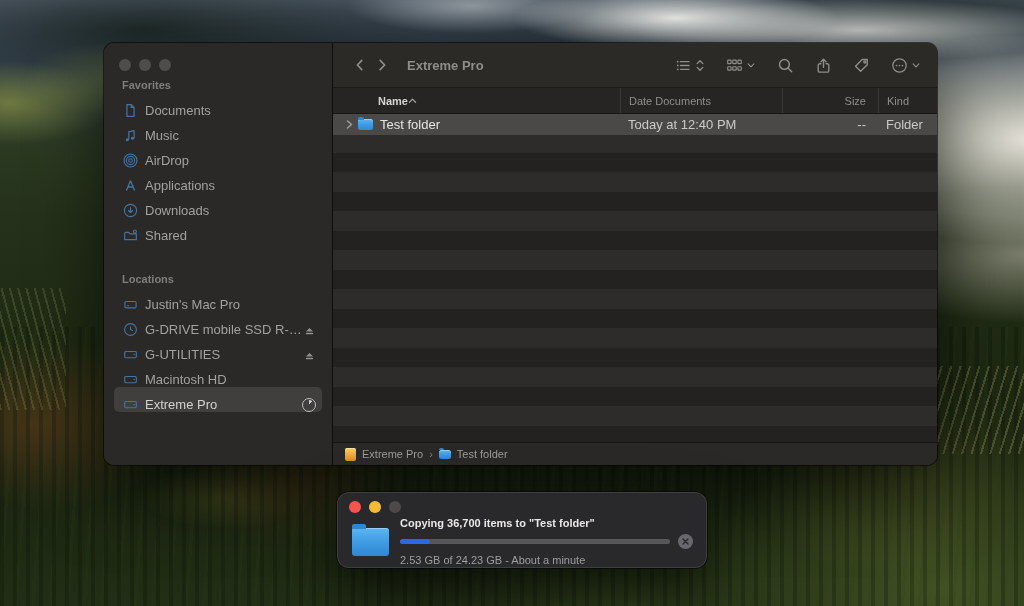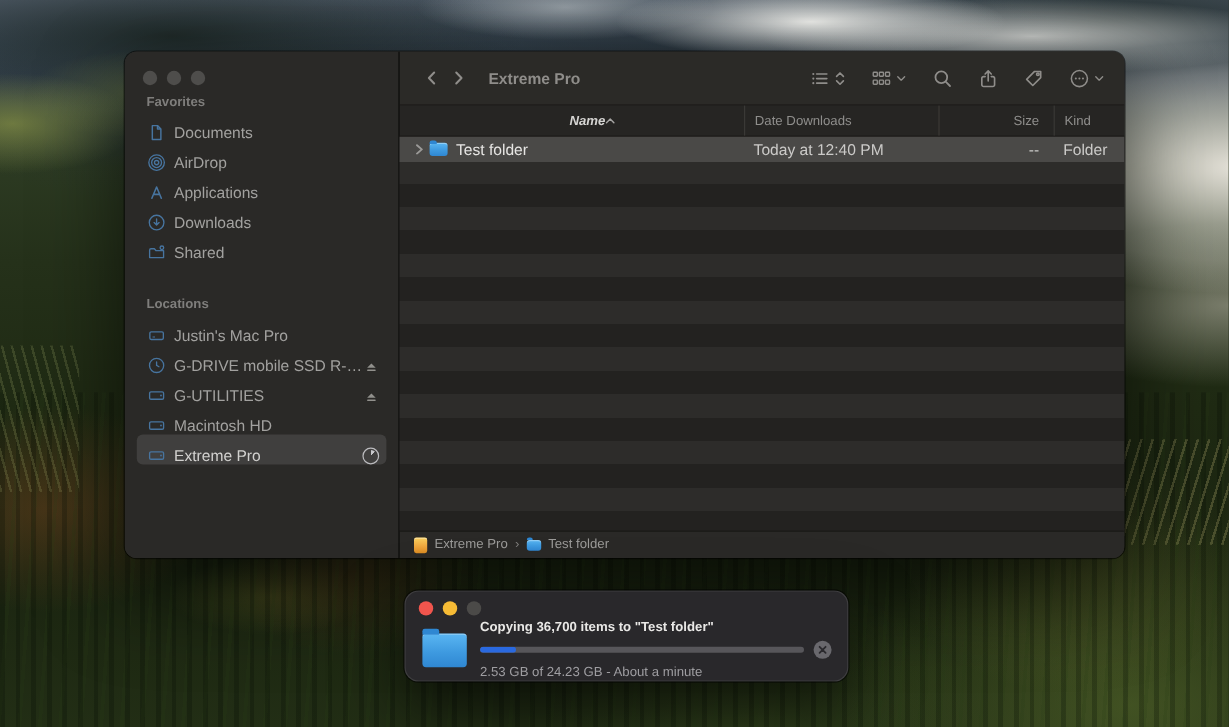--- a/index.html
+++ b/index.html
@@ -73,21 +73,21 @@
   .tb-group svg { display:block; }
   .ic16 { width:17px; height:17px; }
   .ic-chev { width:10px; height:10px; }
 
   .list-header { height:26px; flex:0 0 26px; background:#262523; display:flex; align-items:center; font-size:11px; color:#8f8e8c; border-bottom:1px solid #191816; }
   .col { height:100%; display:flex; align-items:center; }
   .col-name { width:287px; flex:0 0 287px; padding-left:45px; }
   .col-date { width:162px; flex:0 0 162px; padding-left:8px; border-left:1px solid #3a3936; }
   .col-size { width:96px; flex:0 0 96px; justify-content:flex-end; padding:0 12px 0 8px; border-left:1px solid #3a3936; }
   .col-kind { flex:1; padding-left:8px; border-left:1px solid #3a3936; }
-  .list-header .col-name { color:#d5d4d2; font-weight:700; justify-content:center; padding-right:10px;font-style:italic; }
+  .list-header .col-name { color:#d5d4d2; font-weight:700; justify-content:flex-start; padding-right:10px; }
   .sorticon { width:9px; height:7px; color:#a6a5a3; }
 
   .list-body { flex:1; position:relative;
     background:repeating-linear-gradient(180deg,#232220 0 19.5px,#2d2c2a 19.5px 39px); }
   .file-row { position:absolute; left:0; top:0; right:0; height:21px; display:flex; align-items:center; background:#4a4947; font-size:13px; color:#e6e5e3; }
   .file-row .col-date, .file-row .col-size, .file-row .col-kind { border-left:none; color:#cbcac8; }
   .rn { display:flex; align-items:center; width:287px; flex:0 0 287px; padding-left:12px; height:100%; }
   .disc { color:#9b9a98; display:flex; margin-right:4px; }
   .disc svg { width:9px; height:9px; }
   .fname { margin-left:7px; }
@@ -147,20 +147,30 @@
       <span class="sic">
           <svg viewBox="0 0 16 16" fill="none" stroke="currentColor" stroke-width="1.3" stroke-linejoin="round">
             <path d="M4.2 1.8h4.6l3 3v9.4H4.2Z"></path>
             <path d="M8.8 1.8v3h3"></path>
           </svg>
         </span>
       <span class="slabel">Documents</span>
     </div>
     <div class="srow">
       <span class="sic">
+          <svg viewBox="0 0 16 16" fill="none" stroke="currentColor" stroke-width="1.3" stroke-linejoin="round">
+            <path d="M6.2 12.3V4.2l5.6-1.4v8"></path>
+            <circle cx="4.6" cy="12.4" r="1.6" fill="currentColor" stroke="none"></circle>
+            <circle cx="10.2" cy="10.9" r="1.6" fill="currentColor" stroke="none"></circle>
+          </svg>
+        </span>
+      <span class="slabel">Music</span>
+    </div>
+    <div class="srow">
+      <span class="sic">
           <svg viewBox="0 0 16 16" fill="none" stroke="currentColor" stroke-width="1.2">
             <circle cx="8" cy="8" r="1.9"></circle>
             <circle cx="8" cy="8" r="4.4"></circle>
             <circle cx="8" cy="8" r="6.9"></circle>
           </svg>
         </span>
       <span class="slabel">AirDrop</span>
     </div>
     <div class="srow">
       <span class="sic">
@@ -326,21 +336,21 @@
     </div>
 
     <div class="list-header">
       <div class="col col-name">
         <span>Name</span>
         <svg class="sorticon" viewBox="0 0 10 8" fill="none" stroke="currentColor" stroke-width="1.4" stroke-linecap="round" stroke-linejoin="round">
             <path d="M1.5 6 5 2.5 8.5 6"></path>
           </svg>
       </div>
       <div class="col col-date">
-        <span>Date Downloads</span>
+        <span>Date Documents</span>
       </div>
       <div class="col col-size">
         <span>Size</span>
       </div>
       <div class="col col-kind">
         <span>Kind</span>
       </div>
     </div>
 
     <div class="list-body">

